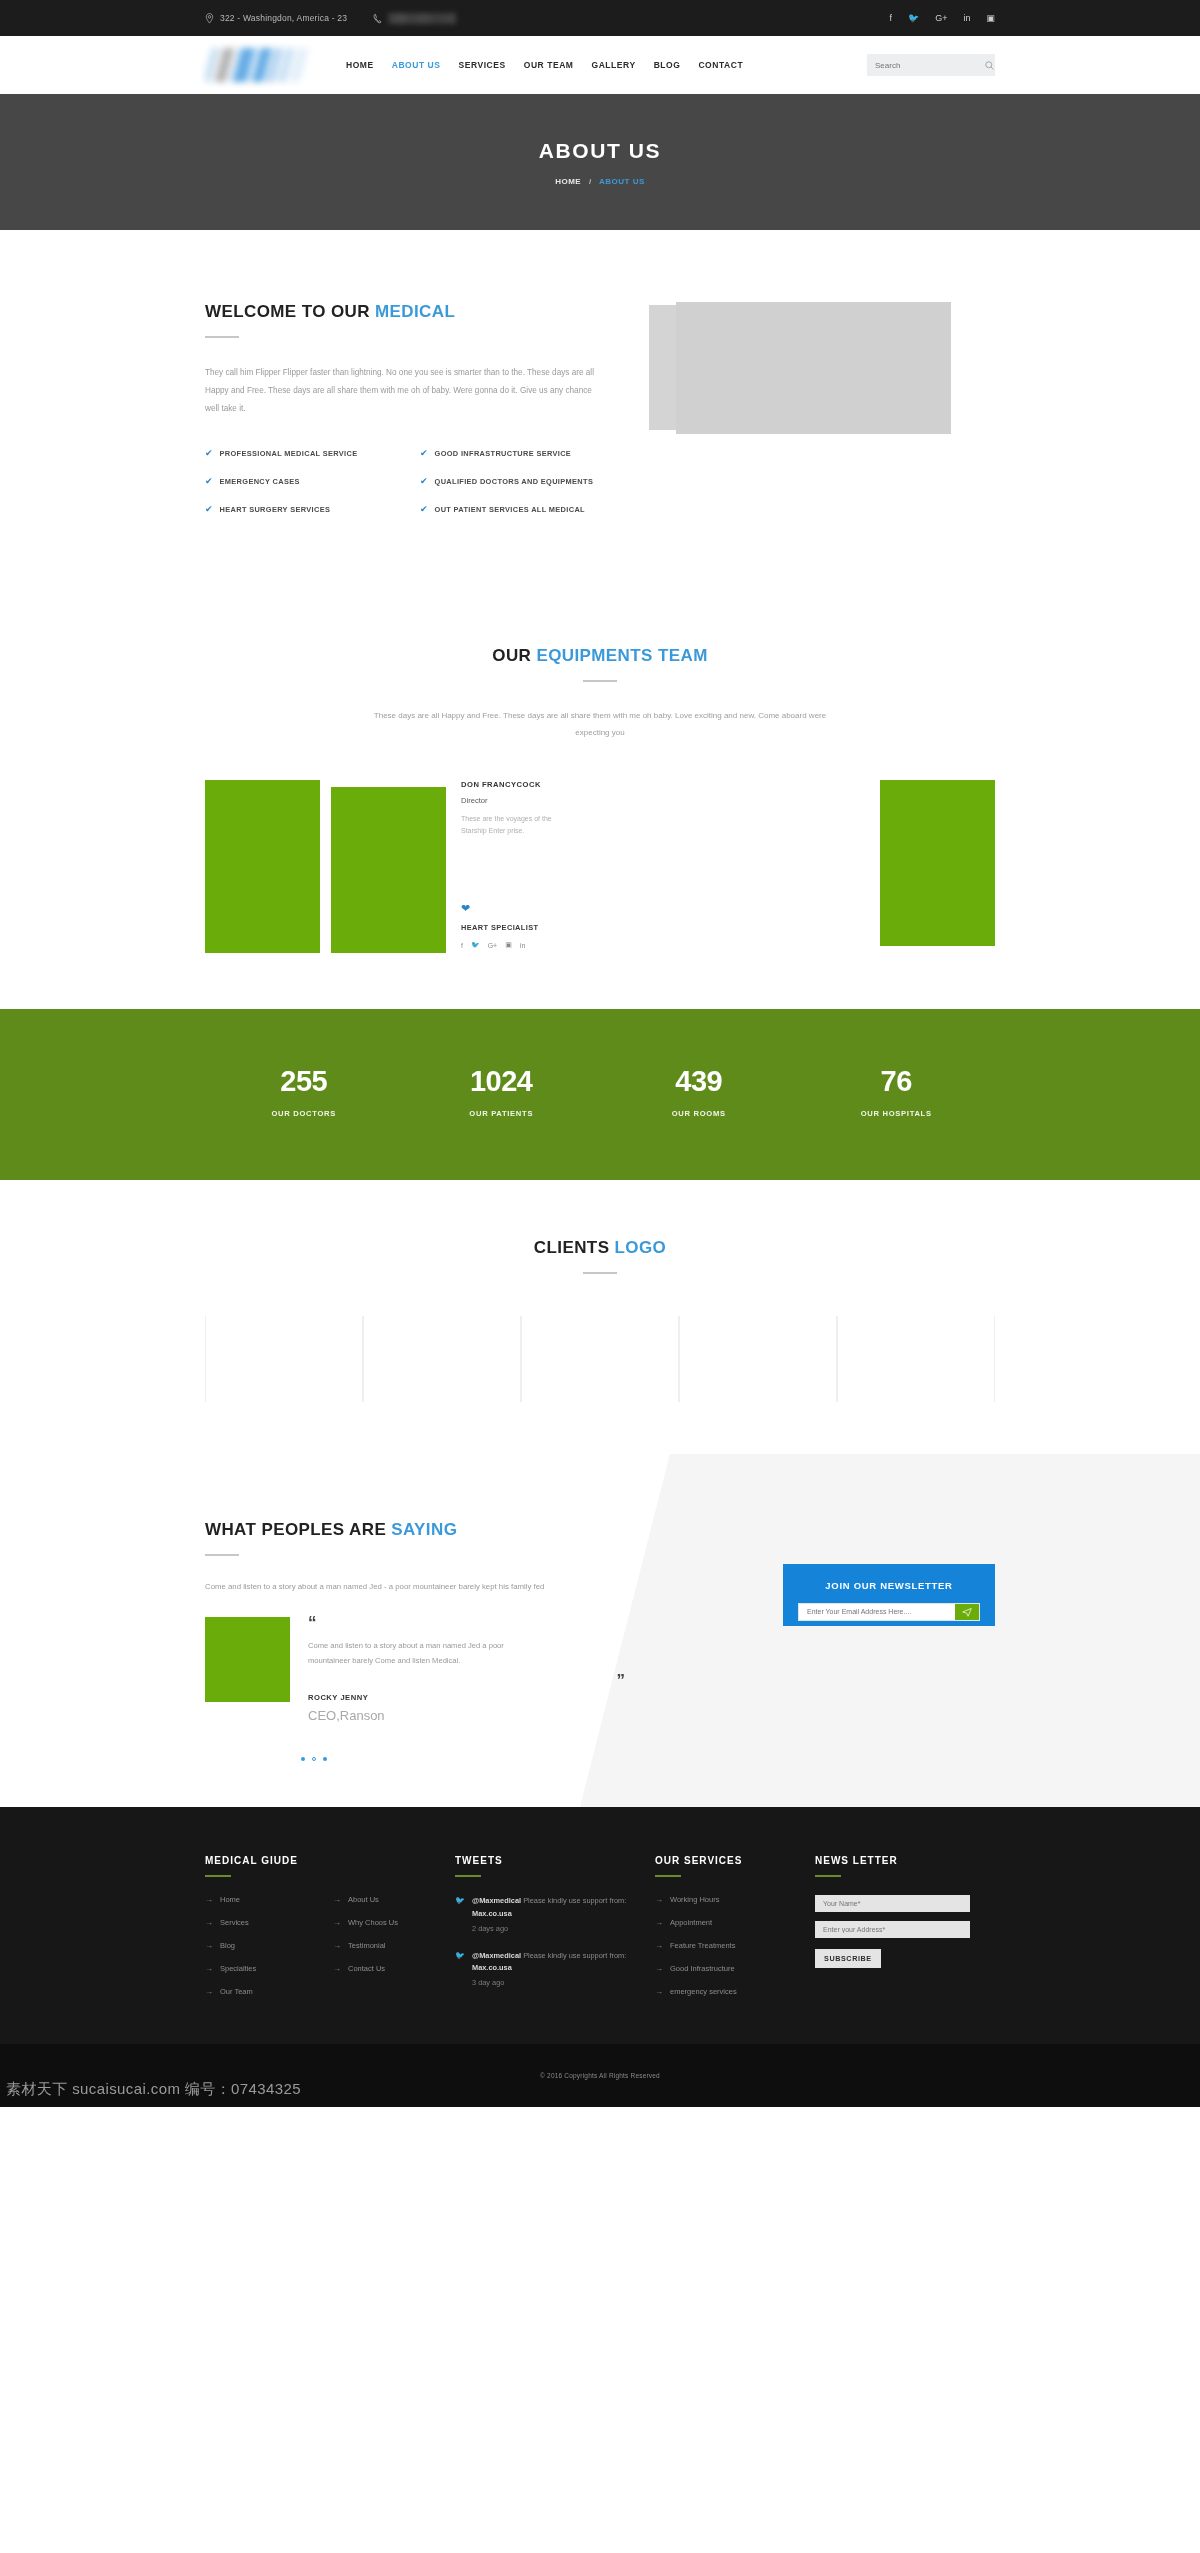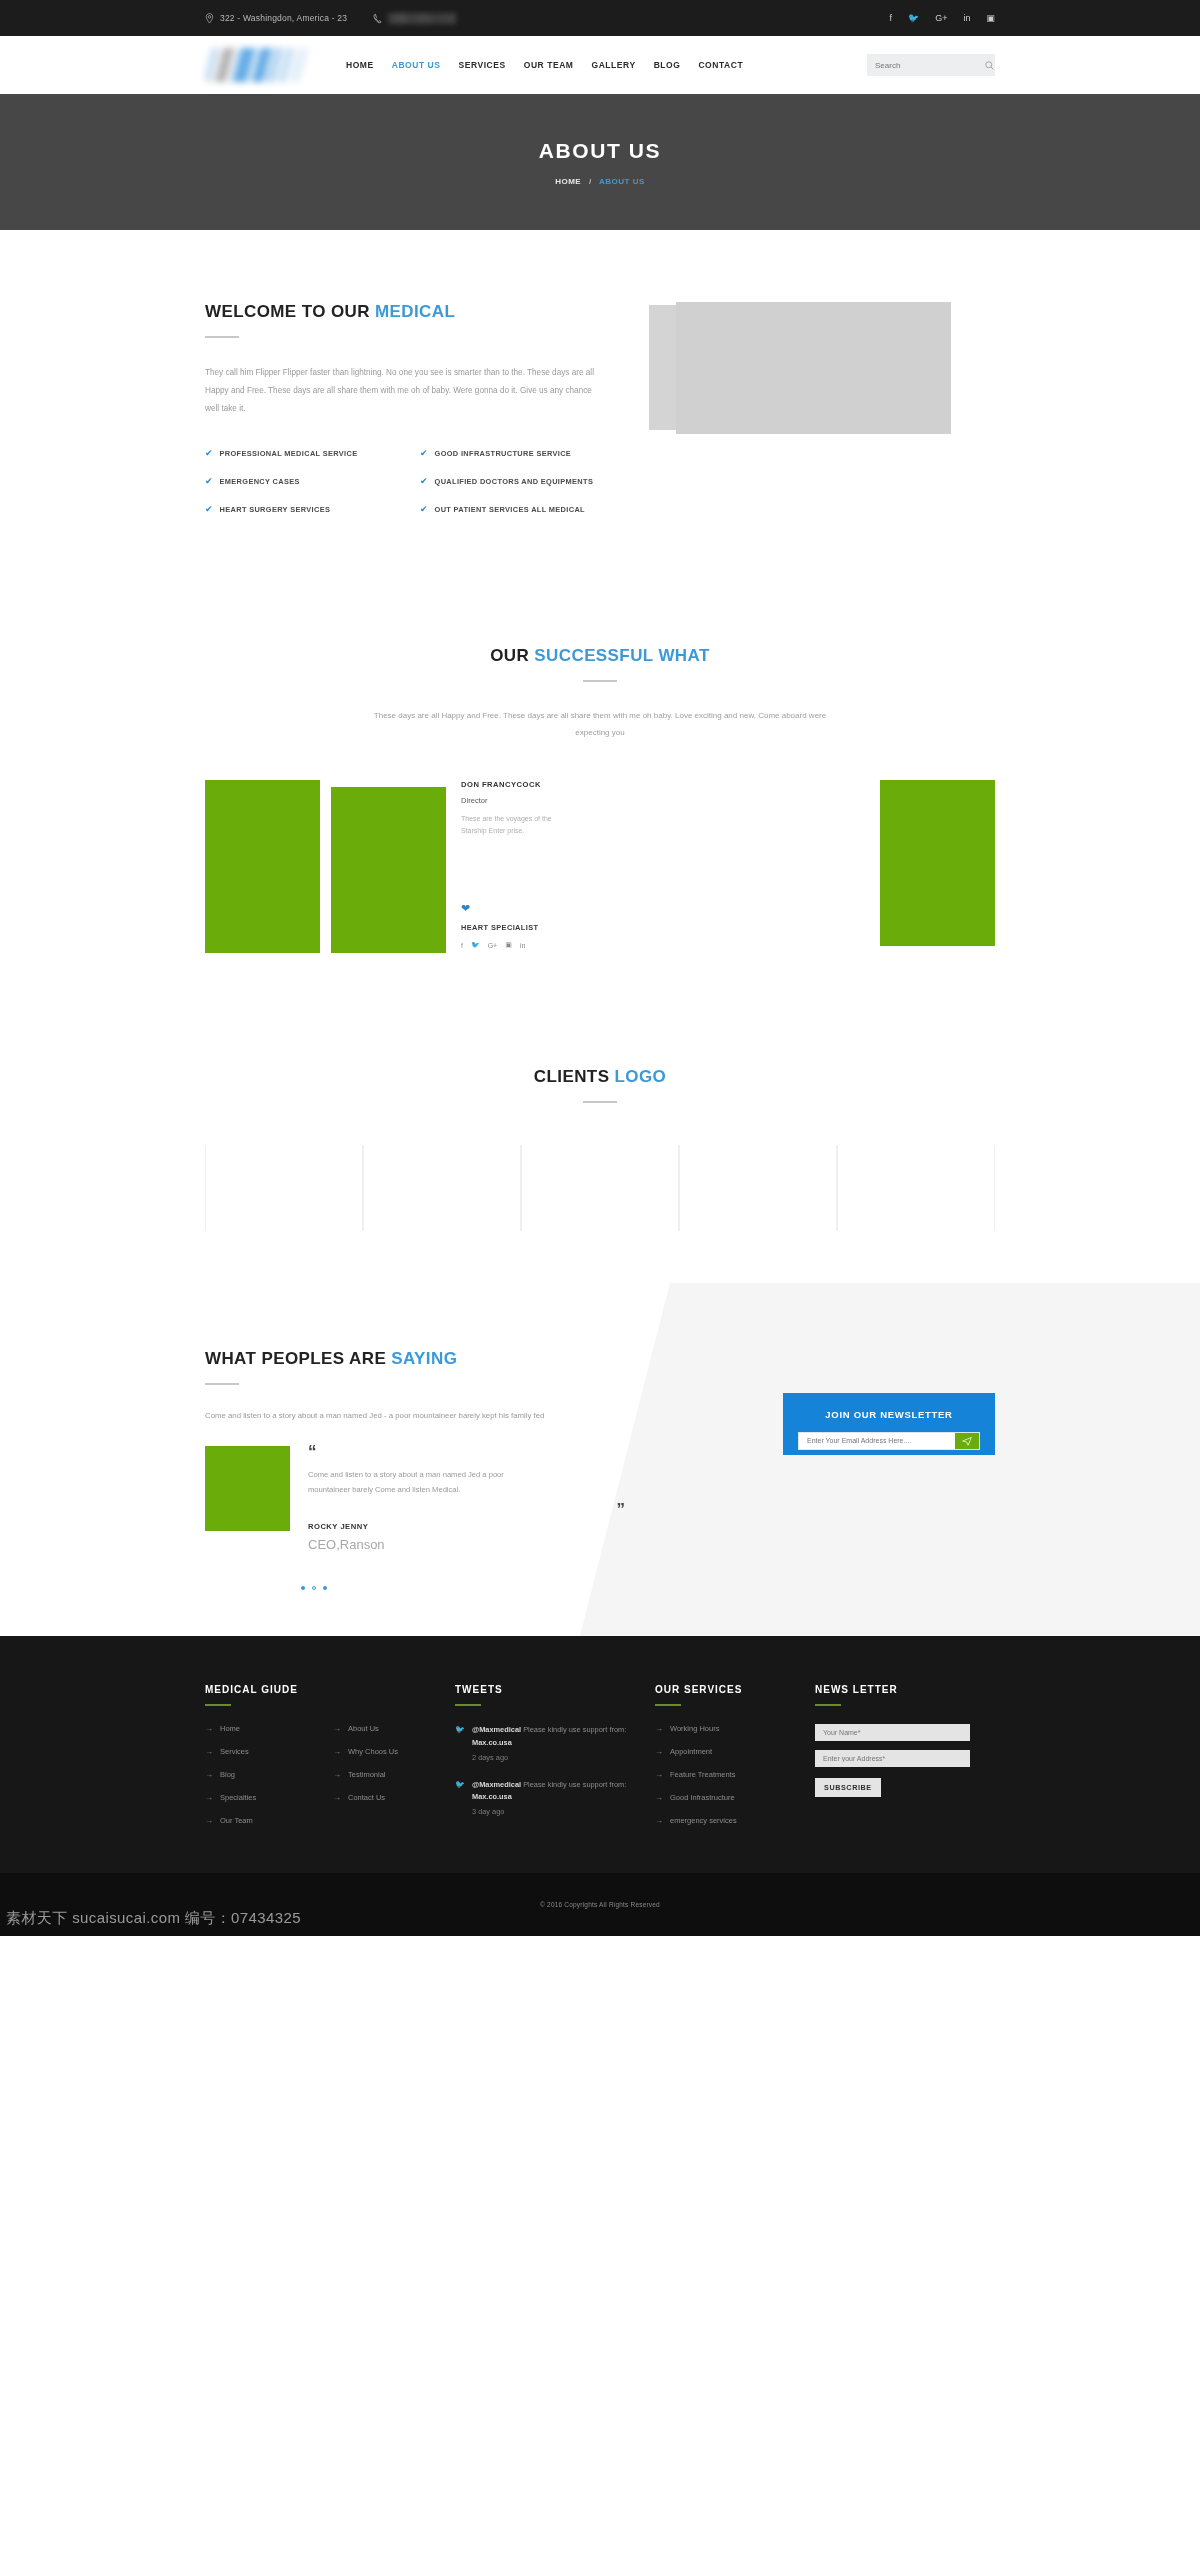--- a/index.html
+++ b/index.html
@@ -383,21 +383,21 @@
           <div class="wimg-back"></div>
           <div class="wimg-main"></div>
         </div>
       </div>
     </div>
   </section>
 
   <section class="team">
     <div class="container">
       <h2 class="sec-title">
-        <span>OUR </span><span class="hl">SUCCESSFUL WHAT</span>
+        <span>OUR </span><span class="hl">EQUIPMENTS TEAM</span>
       </h2>
       <div class="title-rule"></div>
       <p class="lead">These days are all Happy and Free. These days are all share them with me oh baby. Love exciting and new. Come aboard were expecting you</p>
 
       <div class="team-row">
         <div class="tm-card">
           <div class="tm-photo tall"></div>
         </div>
         <div class="tm-card">
           <div class="tm-photo" style="height:166px;margin-top:7px"></div>
@@ -416,20 +416,42 @@
             <a href="#" style="color:#8a8a8a;text-decoration:none"><span>in</span></a>
           </div>
         </div>
         <div class="tm-card" style="margin-left:auto">
           <div class="tm-photo" style="height:166px"></div>
         </div>
       </div>
     </div>
   </section>
 
+  <section class="counters">
+    <div class="container">
+      <div class="counter-row">
+        <div class="counter">
+          <div class="num">255</div>
+          <div class="lbl">OUR DOCTORS</div>
+        </div>
+        <div class="counter">
+          <div class="num">1024</div>
+          <div class="lbl">OUR PATIENTS</div>
+        </div>
+        <div class="counter">
+          <div class="num">439</div>
+          <div class="lbl">OUR ROOMS</div>
+        </div>
+        <div class="counter">
+          <div class="num">76</div>
+          <div class="lbl">OUR HOSPITALS</div>
+        </div>
+      </div>
+    </div>
+  </section>
 
   <section class="clients">
     <div class="container">
       <h2 class="sec-title">
         <span>CLIENTS </span><span class="hl">LOGO</span>
       </h2>
       <div class="title-rule"></div>
       <div class="client-row">
         <div class="client-cell"></div>
         <div class="client-cell"></div>

